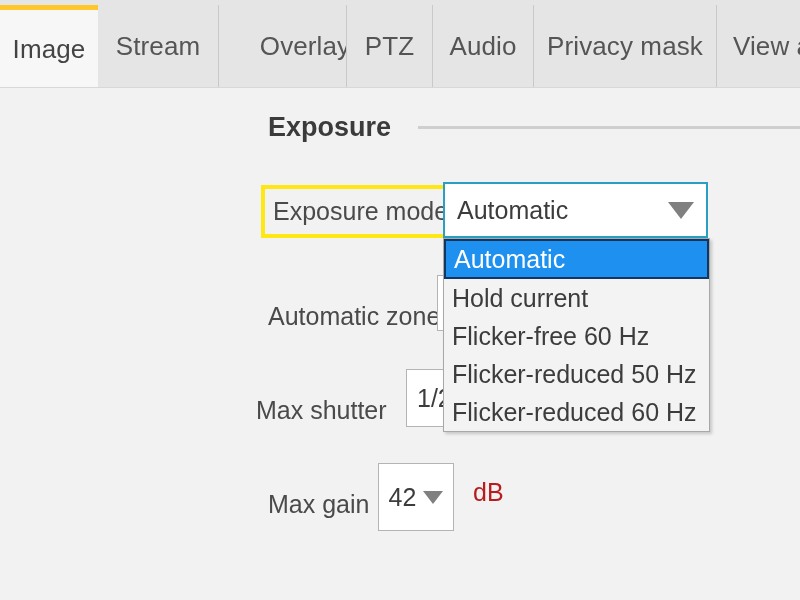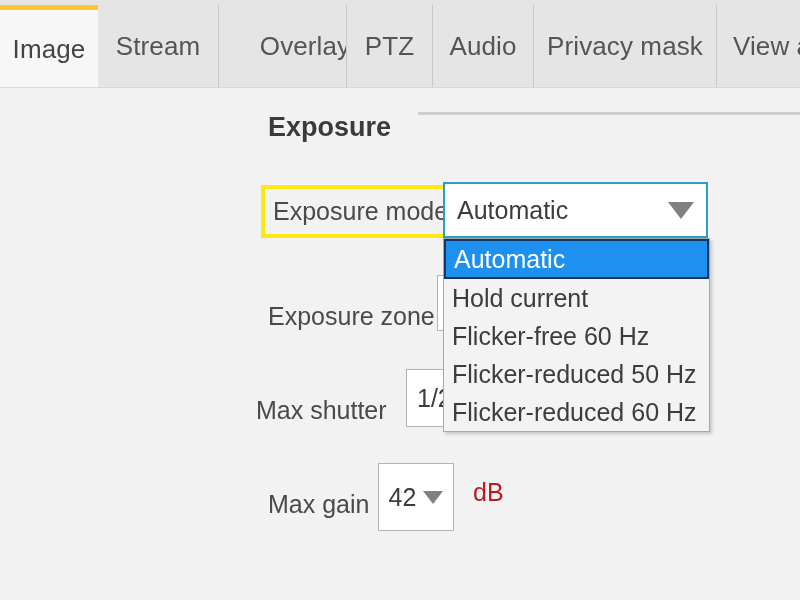--- a/index.html
+++ b/index.html
@@ -70,21 +70,21 @@
     width: 800px;
     height: 512px;
     background: #f2f2f2;
   }
 
   #section-header {
     position: absolute;
     left: 268px;
     top: 24px;
     display: flex;
-    align-items: flex-start;
+    align-items: center;
     width: 532px;
   }
   #section-title {
     font-size: 27px;
     font-weight: bold;
     color: #3b3b3b;
     white-space: nowrap;
   }
   #section-rule {
     flex: 1;
@@ -307,21 +307,21 @@
   <div class="row" id="row-exposure-mode">
     <div class="row-label highlight" id="label-exposure-mode">Exposure mode</div>
   </div>
 
   <div id="select-exposure-mode">
     <span id="select-exposure-mode-value">Automatic</span>
     <span class="caret"></span>
   </div>
 
   <div class="row" id="row-exposure-zone">
-    <div class="row-label">Exposure zone</div>
+    <div class="row-label">Automatic zone</div>
   </div>
   <div id="field-exposure-zone"></div>
 
   <div class="row" id="row-max-shutter">
     <div class="row-label">Max shutter</div>
   </div>
   <div id="field-max-shutter">
     <span>1/2</span>
   </div>
 

